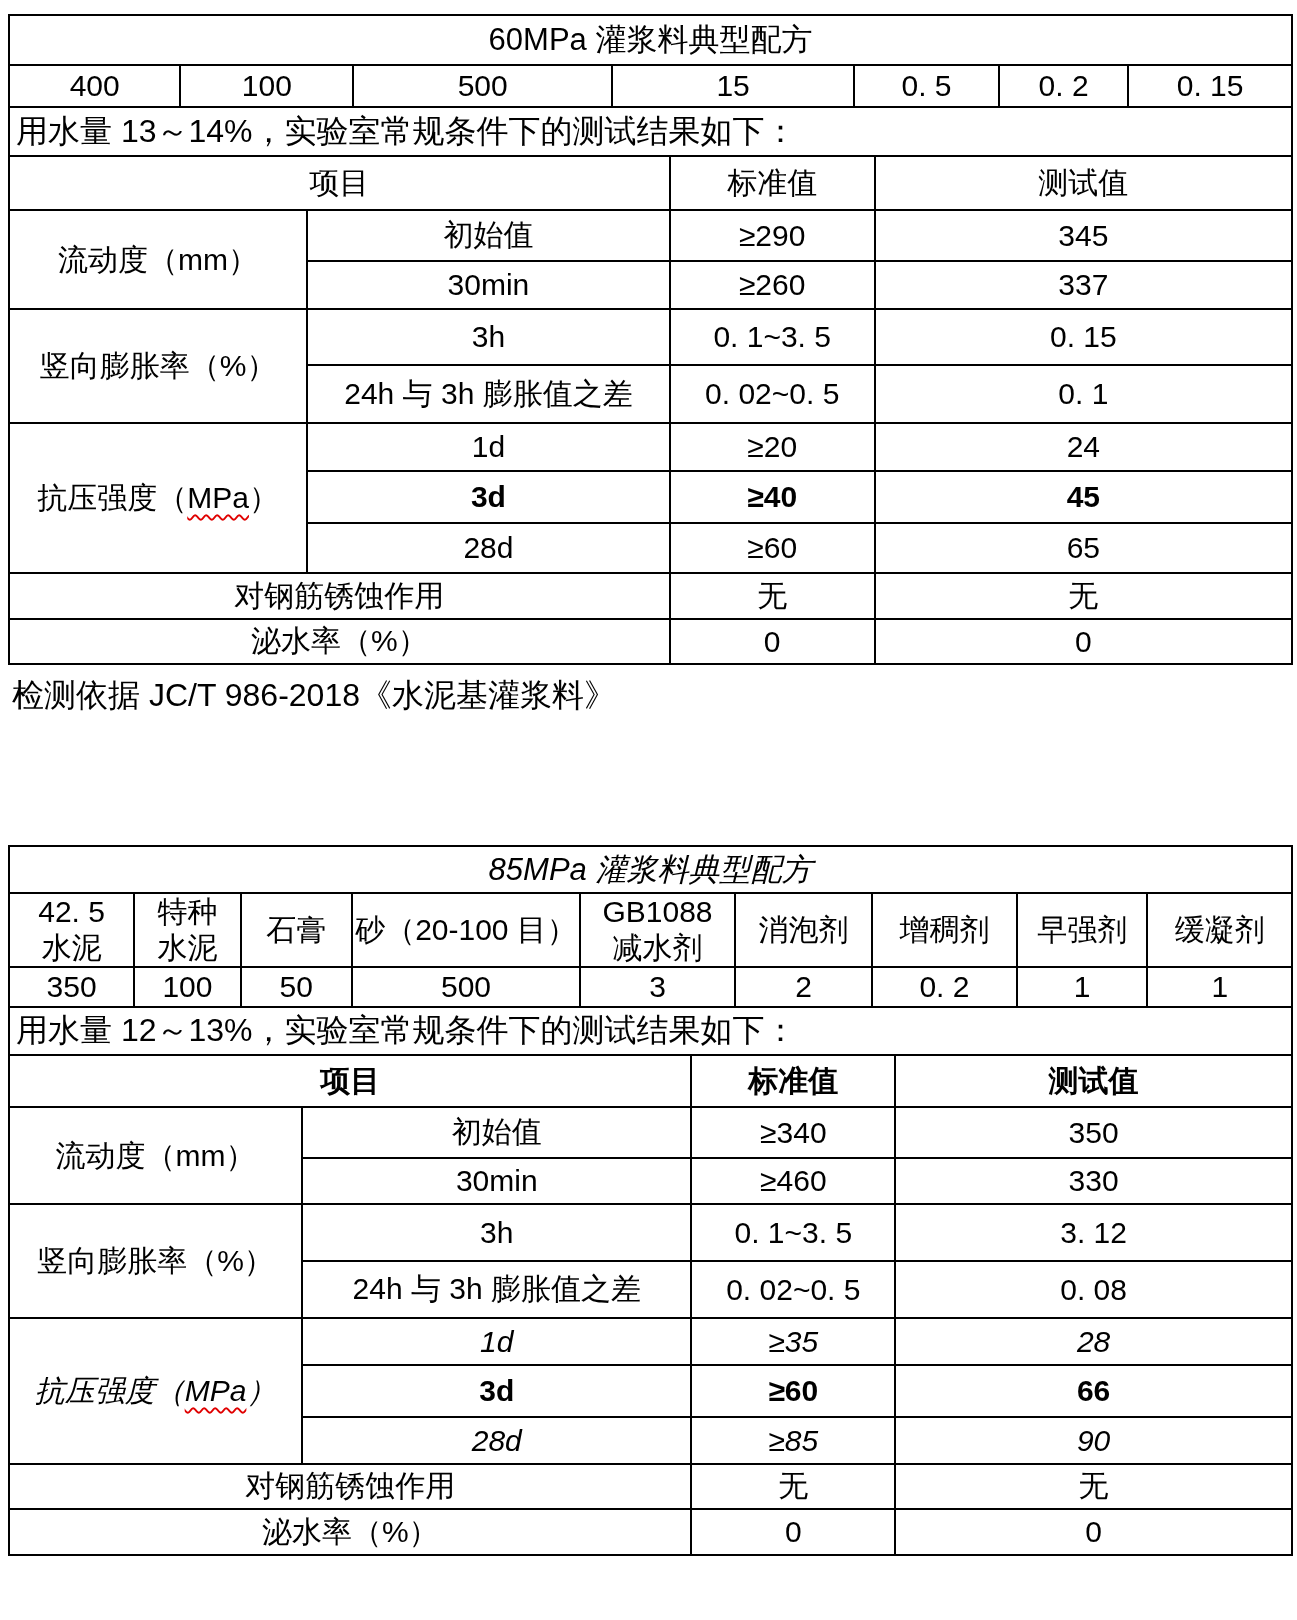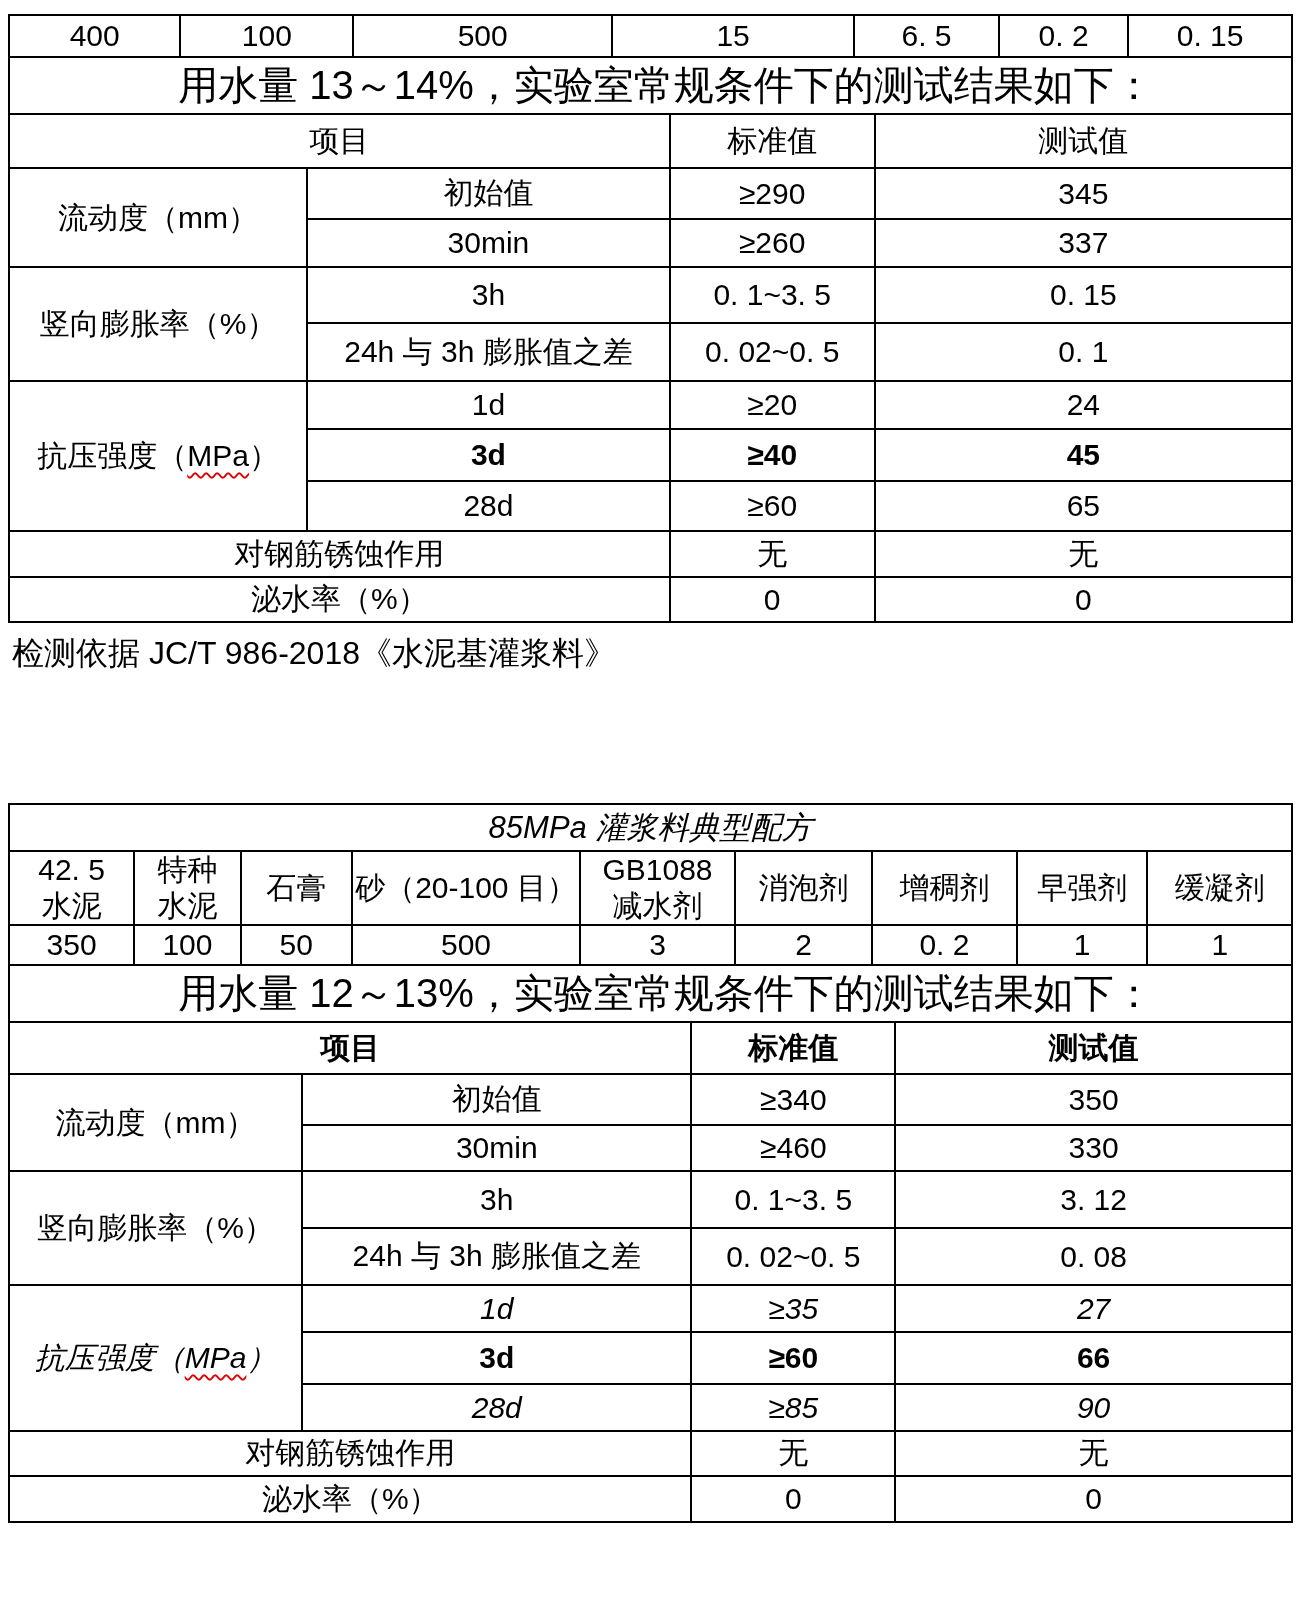--- a/index.html
+++ b/index.html
@@ -31,23 +31,23 @@
     font-size: 30px;
     padding: 0 2px;
     overflow: hidden;
   }
   .gt td:last-child { border-right: none; }
   .gt table.last tr:last-child td { border-bottom: none; margin-top: 36px; }
 
   .title-row td { font-size: 31px; }
   .mix-head td { white-space: pre-line; line-height: 1.2; }
   .note-row td {
-    text-align: center;
-    padding-left: 33px;
-    font-size: 40px;
+    text-align: left;
+    padding-left: 6px;
+    font-size: 32px;
   }
   .glabel { line-height: 1.2; }
 
   .h38 td { height: 38px; }
   .h40 td { height: 40px; }
   .h43 td { height: 43px; }
   .h44 td { height: 44px; }
   .h45 td { height: 45px; font-style: italic; }
   .h46 td { height: 46px; }
   .h47 td { height: 47px; }
@@ -89,26 +89,29 @@
         <colgroup>
           <col style="width:13.3%">
             <col style="width:13.5%">
             <col style="width:20.2%">
           <col style="width:18.9%">
             <col style="width:11.3%">
             <col style="width:10.1%">
           <col style="width:12.7%">
         </colgroup>
         <tbody>
+            <tr class="title-row h48">
+          <td colspan="7">60MPa 灌浆料典型配方</td>
+        </tr>
         <tr class="h40">
           <td>400</td>
           <td>100</td>
           <td>500</td>
           <td>15</td>
-          <td>6. 5</td>
+          <td>0. 5</td>
           <td>0. 2</td>
           <td>0. 15</td>
         </tr>
         <tr class="note-row h47">
           <td colspan="7">用水量 13～14%，实验室常规条件下的测试结果如下：</td>
         </tr>
       </tbody>
         </table>
 
       <table class="last">
@@ -264,21 +267,21 @@
           <td>24h 与 3h 膨胀值之差</td>
           <td>0. 02~0. 5</td>
           <td>0. 08</td>
         </tr>
         <tr class="h45">
           <td class="glabel" rowspan="3">
             <span>抗压强度（</span><span class="squiggle">MPa</span><span>）</span>
           </td>
           <td>1d</td>
           <td>≥35</td>
-          <td>27</td>
+          <td>28</td>
         </tr>
         <tr class="h50">
           <td>3d</td>
           <td>≥60</td>
           <td>66</td>
         </tr>
         <tr class="h45">
           <td>28d</td>
           <td>≥85</td>
           <td>90</td>

